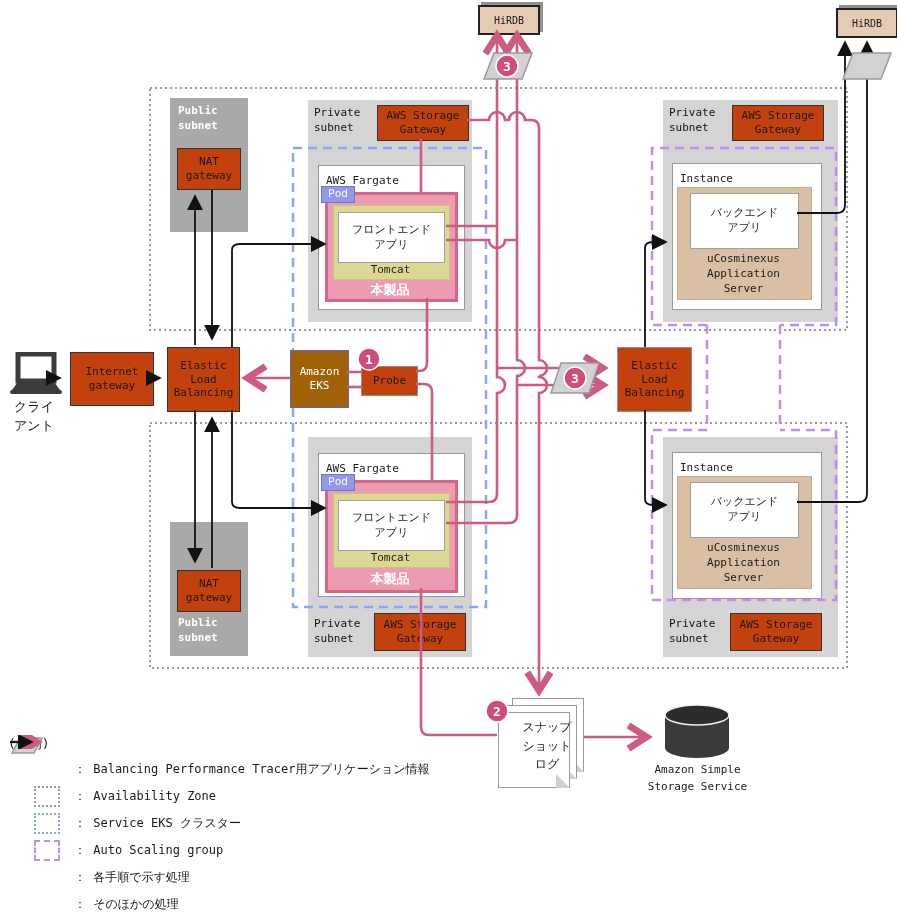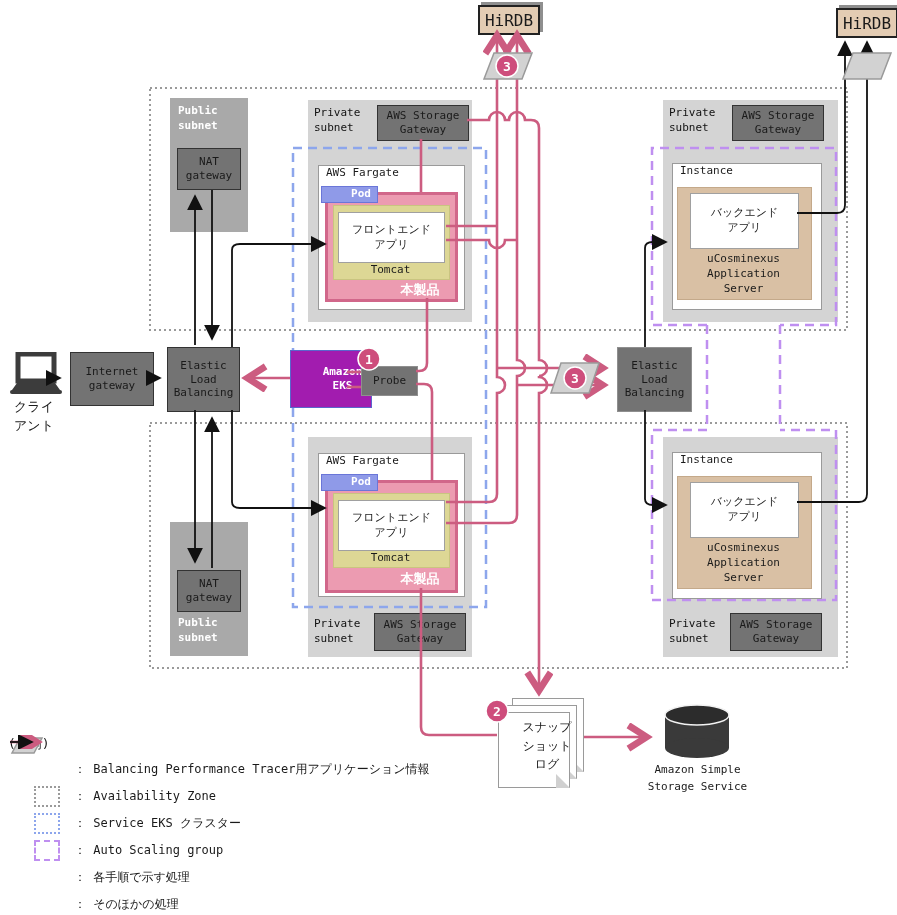--- a/index.html
+++ b/index.html
@@ -1,42 +1,42 @@
 <!DOCTYPE html>
 <html><head>
 <meta charset="utf-8">
 <style>
   html,body{margin:0;padding:0;background:#fff;}
   #stage{position:relative;width:897px;height:915px;background:#fff;
          font-family:"DejaVu Sans Mono","DejaVu Sans","Liberation Sans",monospace;
          color:#1a1a1a;font-size:11px;overflow:hidden;}
   .pre{white-space:pre-line;}
-  .box{position:absolute;background:#737373;border:1px solid #333;display:flex;
+  .box{position:absolute;background:#c2410c;border:1px solid #333;display:flex;
        align-items:center;justify-content:center;text-align:center;line-height:1.25;}
   .gray-border{border:1px solid #8f8f8f;}
   .subnet-public{position:absolute;background:#a9a9a9;}
   .subnet-private{position:absolute;background:#d4d4d4;}
   .subnet-lbl{position:absolute;font-weight:bold;color:#fff;line-height:1.35;}
   .subnet-lbl-dark{position:absolute;color:#111;line-height:1.35;}
   .panel{position:absolute;background:#fff;border:1px solid #9a9a9a;}
-  .panel-lbl{position:absolute;left:7px;top:0;}
+  .panel-lbl{position:absolute;left:7px;top:8px;}
   .pink-box{position:absolute;background:#ec9bb1;border:3px solid #d1678a;}
   .yellow-box{position:absolute;background:#ddd795;border:1px solid #c9c480;}
   .white-app{position:absolute;background:#fff;border:1px solid #a0a0a0;display:flex;
              align-items:center;justify-content:center;text-align:center;line-height:1.35;}
   .tan-box{position:absolute;background:#d9c0a4;border:1px solid #c4a98a;}
   .chip{position:absolute;display:flex;align-items:center;justify-content:center;
-        font-weight:bold;color:#fff;text-align:center;line-height:1.3;padding-left:23px;}
+        font-weight:normal;color:#fff;text-align:center;line-height:1.3;}
   .pod-chip{background:#8f9ae8;border:1px solid #6a76d8;}
-  .eks-chip{background:#a21caf;border:1px solid #5a66cc;}
+  .eks-chip{background:#a16207;border:1px solid #5a66cc;}
   .asg-chip{background:#b183e2;border:1px solid #9a66d4;}
   .center-lbl{position:absolute;text-align:center;}
-  .bold-white{font-weight:bold;color:#fff;padding-left:30px;}
+  .bold-white{font-weight:bold;color:#fff;}
   .hirdb{position:absolute;background:#e3ccb3;border:2px solid #222;box-shadow:3px -3px 0 #8f8f8f;
-         display:flex;align-items:center;justify-content:center;font-size:16px;}
+         display:flex;align-items:center;justify-content:center;font-size:10px;}
   .page{position:absolute;background:#fff;border:1px solid #9a9a9a;}
   .fold{position:absolute;right:-1px;bottom:-1px;width:0;height:0;
         border-left:14px solid #d0d0d0;border-top:14px solid transparent;}
   svg{position:absolute;left:0;top:0;}
   .legend{position:absolute;left:8px;top:735px;width:600px;font-size:12px;}
   .legend-title{font-size:13px;margin-bottom:6px;}
   .legend-row{display:flex;align-items:center;height:20px;margin:0 0 7px 22px;}
   .legend-ic{width:44px;display:flex;align-items:center;}
   .sq{width:22px;height:17px;margin-left:4px;}
 </style>

